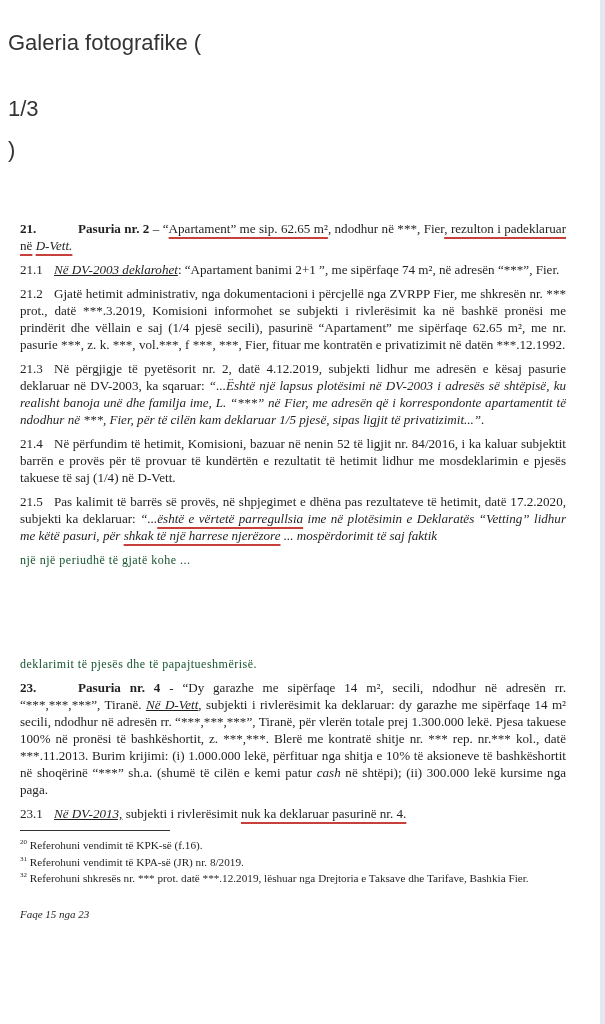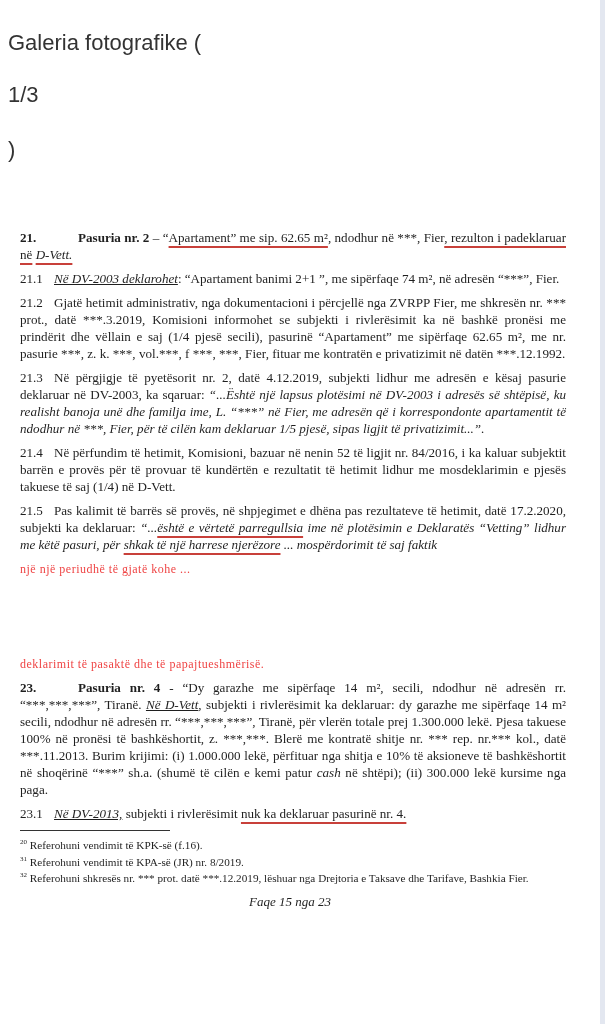--- a/index.html
+++ b/index.html
@@ -17,41 +17,41 @@
     font-family: "Liberation Serif", serif; color: #1f1f1f;
   }
   .page { position: absolute; left: 20px; width: 546px; font-size: 13.1px; line-height: 17px; text-align: justify; }
   .para { margin: 0 0 7px 0; }
   .num { display: inline-block; width: 34px; }
   .num-bold { display: inline-block; width: 58px; font-weight: bold; }
   .b { font-weight: bold; }
   .i { font-style: italic; }
   .u { text-decoration: underline; }
   .red { text-decoration: underline; text-decoration-color: #c8403a; text-decoration-thickness: 2px; text-underline-offset: 4px; }
-  .cut { color: #ef4444; font-size: 12px; letter-spacing: 0.5px; filter: blur(0.6px); white-space: nowrap; overflow: hidden; }
+  .cut { color: #14532d; font-size: 12px; letter-spacing: 0.5px; filter: blur(0.6px); white-space: nowrap; overflow: hidden; }
   .gap { position: absolute; left: 0; width: 600px; background: #ffffff; }
   .footnote-rule { width: 150px; height: 1px; background: #333; margin: 8px 0 4px 0; }
   .fn { font-size: 11.2px; line-height: 14px; margin: 0; }
   .fn sup { font-size: 7px; vertical-align: super; }
-  .page-num { font-size: 13px; font-style: italic; text-align: center; margin-top: 8px; padding-right: 6px; }
+  .page-num { font-size: 11px; font-style: italic; text-align: left; margin-top: 21px; padding-right: 6px; }
 </style>
 </head>
 <body>
 
 <div class="right-edge"></div>
 
 <div class="gallery-header">
   <div style="top:0;margin-top:26px;">Galeria fotografike (</div>
-  <div style="top:78px;">1/3</div>
+  <div style="top:92px;">1/3</div>
   <div style="top:133px;">)</div>
 </div>
 
 <div class="doc">
 
-  <div class="page" style="top:33px;">
+  <div class="page" style="top:24px;">
     <p class="para">
       <span class="num-bold">21.</span><span class="b">Pasuria nr. 2</span><span> – “</span><span class="red">Apartament” me sip. 62.65 m²</span><span>, ndodhur në ***, Fier</span><span class="red">, rezulton i padeklaruar në</span>
       <span class="i u red">D-Vett.</span>
     </p>
     <p class="para">
       <span class="num">21.1</span><span class="i u">Në DV-2003 deklarohet</span><span>: “Apartament banimi 2+1 ”, me sipërfaqe 74 m², në adresën “***”, Fier.</span>
     </p>
     <p class="para">
       <span class="num">21.2</span><span>Gjatë hetimit administrativ, nga dokumentacioni i përcjellë nga ZVRPP Fier, me shkresën nr. *** prot., datë ***.3.2019, Komisioni informohet se subjekti i rivlerësimit ka në bashkë pronësi me prindërit dhe vëllain e saj (1/4 pjesë secili), pasurinë “Apartament” me sipërfaqe 62.65 m², me nr. pasurie ***, z. k. ***, vol.***, f ***, ***, Fier, fituar me kontratën e privatizimit në datën ***.12.1992.</span>
     </p>
@@ -63,21 +63,21 @@
     </p>
     <p class="para" style="margin-bottom:8px;">
       <span class="num">21.5</span><span>Pas kalimit të barrës së provës, në shpjegimet e dhëna pas rezultateve të hetimit, datë 17.2.2020, subjekti ka deklaruar: </span><span class="i">“...</span><span class="i red">është e vërtetë parregullsia</span><span class="i"> ime në plotësimin e Deklaratës “Vetting” lidhur me këtë pasuri, për </span><span class="i red">shkak të një harrese njerëzore</span><span class="i"> ... mospërdorimit të saj faktik</span>
     </p>
     <div class="cut">një një periudhë të gjatë kohe ... </div>
   </div>
 
   <div class="gap" style="top:436px; height:34px;"></div>
 
   <div class="page" style="top:460px;">
-    <div class="cut" style="margin-bottom:6px;">deklarimit të pasaktë dhe të papajtueshmërisë.</div>
+    <div class="cut" style="margin-bottom:6px;">deklarimit të pjesës dhe të papajtueshmërisë.</div>
     <p class="para">
       <span class="num-bold">23.</span><span class="b">Pasuria nr. 4</span><span> - “Dy garazhe me sipërfaqe 14 m², secili, ndodhur në adresën rr. “***,***,***”, Tiranë. </span><span class="i u">Në D-Vett</span><span>, subjekti i rivlerësimit ka deklaruar: dy garazhe me sipërfaqe 14 m² secili,  ndodhur në adresën rr. “***,***,***”, Tiranë, për vlerën totale prej 1.300.000 lekë. Pjesa takuese 100% në pronësi të bashkëshortit, z. ***,***. Blerë me kontratë shitje nr. *** rep. nr.*** kol., datë ***.11.2013. Burim krijimi: (i) 1.000.000 lekë, përfituar nga shitja e 10% të aksioneve të bashkëshortit në shoqërinë “***” sh.a. (shumë të cilën e kemi patur </span><span class="i">cash</span><span> në shtëpi); (ii) 300.000 lekë kursime nga paga.</span>
     </p>
     <p class="para">
       <span class="num">23.1</span><span class="i u">Në DV-2013,</span><span> subjekti i rivlerësimit </span><span class="red">nuk ka deklaruar pasurinë nr. 4.</span>
     </p>
 
     <div class="footnote-rule"></div>
     <p class="fn"><sup>20</sup><span> Referohuni vendimit të KPK-së (f.16).</span></p>
     <p class="fn"><sup>31</sup><span> Referohuni vendimit të KPA-së (JR) nr. 8/2019.</span></p>

